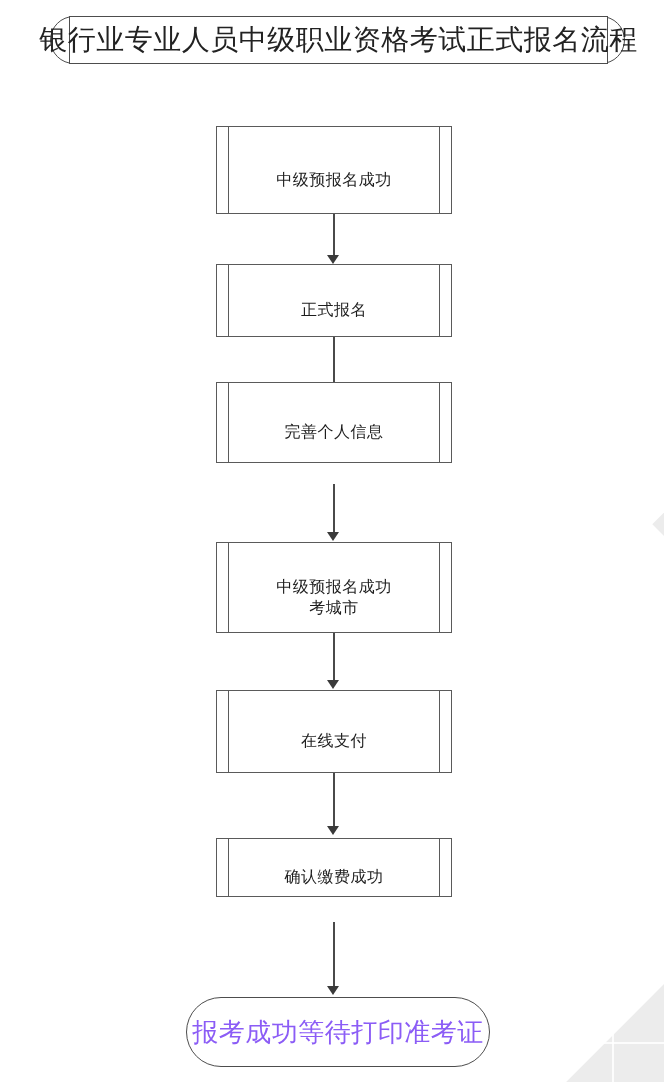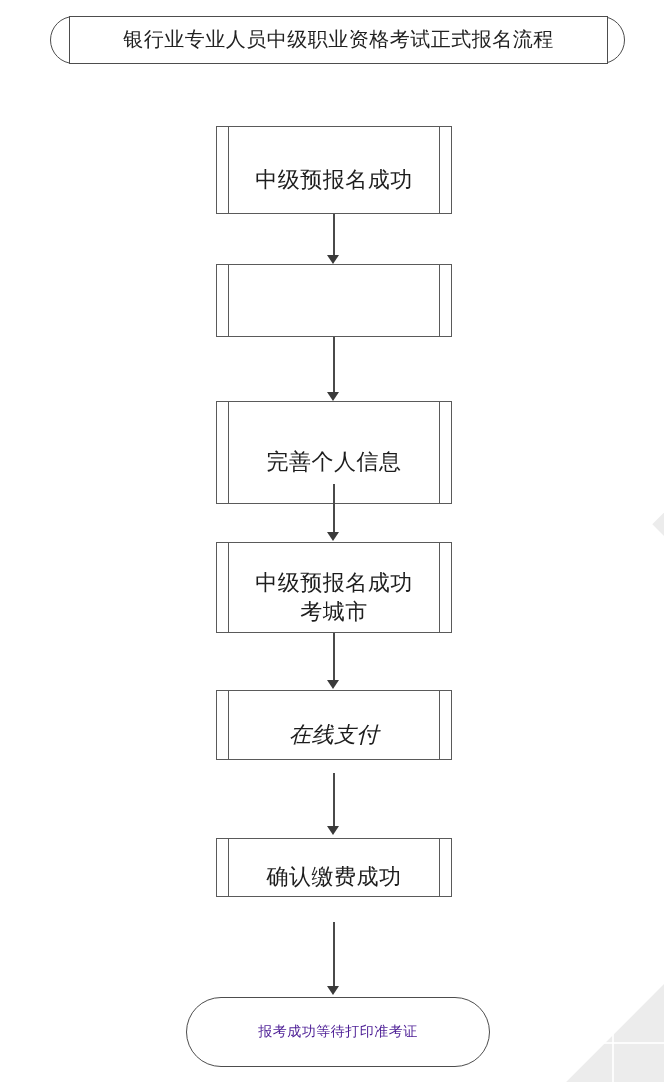--- a/index.html
+++ b/index.html
@@ -75,21 +75,21 @@
     width: 539px;
     height: 48px;
     border: 1.4px solid #4d4d4d;
     box-sizing: border-box;
     background: #ffffff;
     display: flex;
     align-items: center;
     justify-content: center;
   }
   .title-text {
-    font-size: 20px;
+    font-size: 28px;
     color: #222;
     letter-spacing: 0.5px;
     white-space: nowrap;
   }
 
   
   .proc {
     position: absolute;
     left: 216px;
     width: 236px;
@@ -104,21 +104,21 @@
   .proc .bar-r {
     position: absolute;
     top: -1.4px;
     bottom: -1.4px;
     width: 0;
     border-left: 1.4px solid #5a5a5a;
   }
   .proc .bar-l { left: 11px; }
   .proc .bar-r { right: 11px; }
   .proc-text {
-    font-size: 22px;
+    font-size: 16px;
     color: #1d1d1d;
     line-height: 1.32;
     text-align: center;
     padding: 0 20px;
     white-space: pre-line;
     letter-spacing: 0.5px;
     margin-top: 19px;
   }
 
   
@@ -130,22 +130,22 @@
     height: 70px;
     border: 1.4px solid #4d4d4d;
     border-radius: 35px;
     background: #ffffff;
     box-sizing: border-box;
     display: flex;
     align-items: center;
     justify-content: center;
   }
   .terminator-text {
-    font-size: 14px;
-    color: #4c1d95;
+    font-size: 26px;
+    color: #8b5cf6;
     letter-spacing: 0.5px;
     white-space: nowrap;
   }
 
   
   .conn {
     position: absolute;
     left: 333px;
     width: 1.6px;
     background: #4a4a4a;
@@ -182,45 +182,46 @@
       <span class="bar-r"></span>
       <span class="proc-text">中级预报名成功</span>
     </div>
 
     <div class="conn" style="top:214px;height:46px;"></div>
     <div class="arrowhead" style="top:255px;"></div>
 
     <div class="proc" style="top:264px;height:73px;">
       <span class="bar-l"></span>
       <span class="bar-r"></span>
+      <span class="proc-text">正式报名</span>
     </div>
 
     <div class="conn" style="top:337px;height:56px;"></div>
     <div class="arrowhead" style="top:392px;"></div>
 
-    <div class="proc" style="top:401px;height:103px;">
+    <div class="proc" style="top:382px;height:81px;">
       <span class="bar-l"></span>
       <span class="bar-r"></span>
       <span class="proc-text">完善个人信息</span>
     </div>
 
     <div class="conn" style="top:484px;height:50px;"></div>
     <div class="arrowhead" style="top:532px;"></div>
 
     <div class="proc" style="top:542px;height:91px;">
       <span class="bar-l"></span>
       <span class="bar-r"></span>
       <span class="proc-text">中级预报名成功
 考城市</span>
     </div>
 
     <div class="conn" style="top:633px;height:50px;"></div>
     <div class="arrowhead" style="top:680px;"></div>
 
-    <div class="proc" style="top:690px;height:70px;font-style:italic;">
+    <div class="proc" style="top:690px;height:83px;">
       <span class="bar-l"></span>
       <span class="bar-r"></span>
       <span class="proc-text">在线支付</span>
     </div>
 
     <div class="conn" style="top:773px;height:54px;"></div>
     <div class="arrowhead" style="top:826px;"></div>
 
     <div class="proc" style="top:838px;height:59px;">
       <span class="bar-l"></span>

